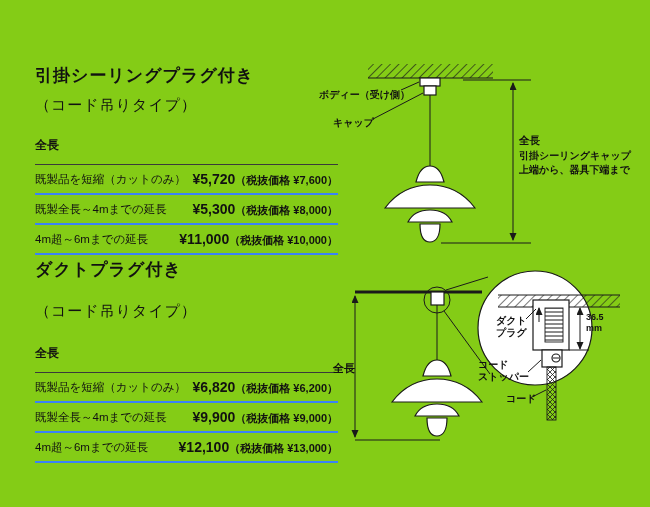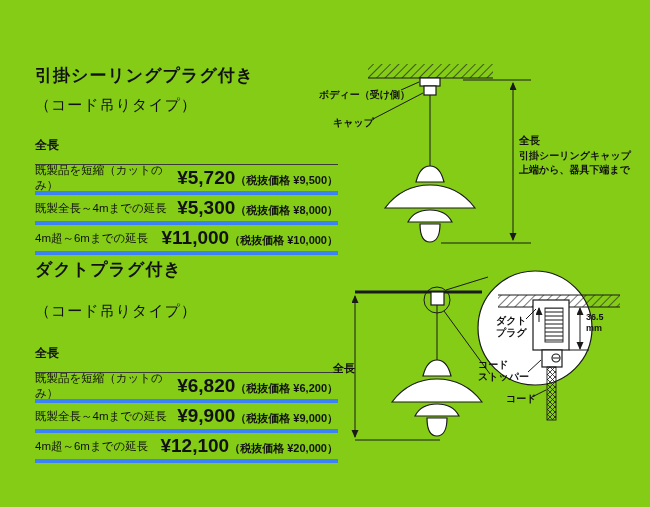--- a/index.html
+++ b/index.html
@@ -22,25 +22,25 @@
   .pt1 { top:133px; }
   .pt2 { top:341px; }
   .ptable .th {
     font-size:12px; font-weight:bold;
     padding:4px 0 10px 0;
     border-bottom:1px solid #3a3a3a;
   }
   .ptable .tr {
     display:flex; align-items:center;
     height:30px;
-    border-bottom:4px solid #3b82f6;
+    border-bottom:2px solid #3b82f6;
   }
   .ptable .cl { width:158px; font-size:11.5px; }
   .ptable .cp { white-space:nowrap; font-weight:bold; }
-  .ptable .cp .amount { font-size:19px;text-align:right; }
+  .ptable .cp .amount { font-size:14px;text-align:right; }
   .ptable .cp .tax { font-size:11px; }
 
   svg { position:absolute; }
   .d1 { left:313px; top:56px; }
   .d2 { left:330px; top:262px; }
   svg text { font-family:"Liberation Sans","DejaVu Sans",sans-serif; font-weight:bold; fill:#111; }
   .ln    { stroke:#1a1a1a; stroke-width:1; fill:none; }
   .thick { stroke:#1a1a1a; stroke-width:3; fill:none; }
   .shape { fill:#fff; stroke:#1a1a1a; stroke-width:1.2; }
   .shapef{ stroke:#1a1a1a; stroke-width:0.9; }
@@ -51,21 +51,21 @@
 
 <div class="page">
 
   <h2 class="sec-title t1">引掛シーリングプラグ付き</h2>
   <h3 class="sec-sub st1">（コード吊りタイプ）</h3>
 
   <div class="ptable pt1">
     <div class="th">全長</div>
     <div class="tr">
       <span class="cl">既製品を短縮（カットのみ）</span>
-      <span class="cp"><span class="amount">¥5,720</span><span class="tax">（税抜価格 ¥9,500）</span></span>
+      <span class="cp"><span class="amount">¥5,720</span><span class="tax">（税抜価格 ¥7,600）</span></span>
     </div>
     <div class="tr">
       <span class="cl">既製全長～4mまでの延長</span>
       <span class="cp"><span class="amount">¥5,300</span><span class="tax">（税抜価格 ¥8,000）</span></span>
     </div>
     <div class="tr">
       <span class="cl">4m超～6mまでの延長</span>
       <span class="cp"><span class="amount">¥11,000</span><span class="tax">（税抜価格 ¥10,000）</span></span>
     </div>
   </div>
@@ -125,21 +125,21 @@
     <div class="tr">
       <span class="cl">既製品を短縮（カットのみ）</span>
       <span class="cp"><span class="amount">¥6,820</span><span class="tax">（税抜価格 ¥6,200）</span></span>
     </div>
     <div class="tr">
       <span class="cl">既製全長～4mまでの延長</span>
       <span class="cp"><span class="amount">¥9,900</span><span class="tax">（税抜価格 ¥9,000）</span></span>
     </div>
     <div class="tr">
       <span class="cl">4m超～6mまでの延長</span>
-      <span class="cp"><span class="amount">¥12,100</span><span class="tax">（税抜価格 ¥20,000）</span></span>
+      <span class="cp"><span class="amount">¥12,100</span><span class="tax">（税抜価格 ¥13,000）</span></span>
     </div>
   </div>
 
   <svg class="d2" width="320" height="245" viewBox="0 0 320 245">
     <defs>
       <pattern id="hatchB" width="6" height="6" patternUnits="userSpaceOnUse" patternTransform="rotate(45)">
         <line x1="0" y1="0" x2="0" y2="6" stroke="#1a1a1a" stroke-width="1.2"></line>
       </pattern>
       <pattern id="crossB" width="5" height="5" patternUnits="userSpaceOnUse">
         <line x1="0" y1="0" x2="5" y2="5" stroke="#1a1a1a" stroke-width="0.8"></line>

